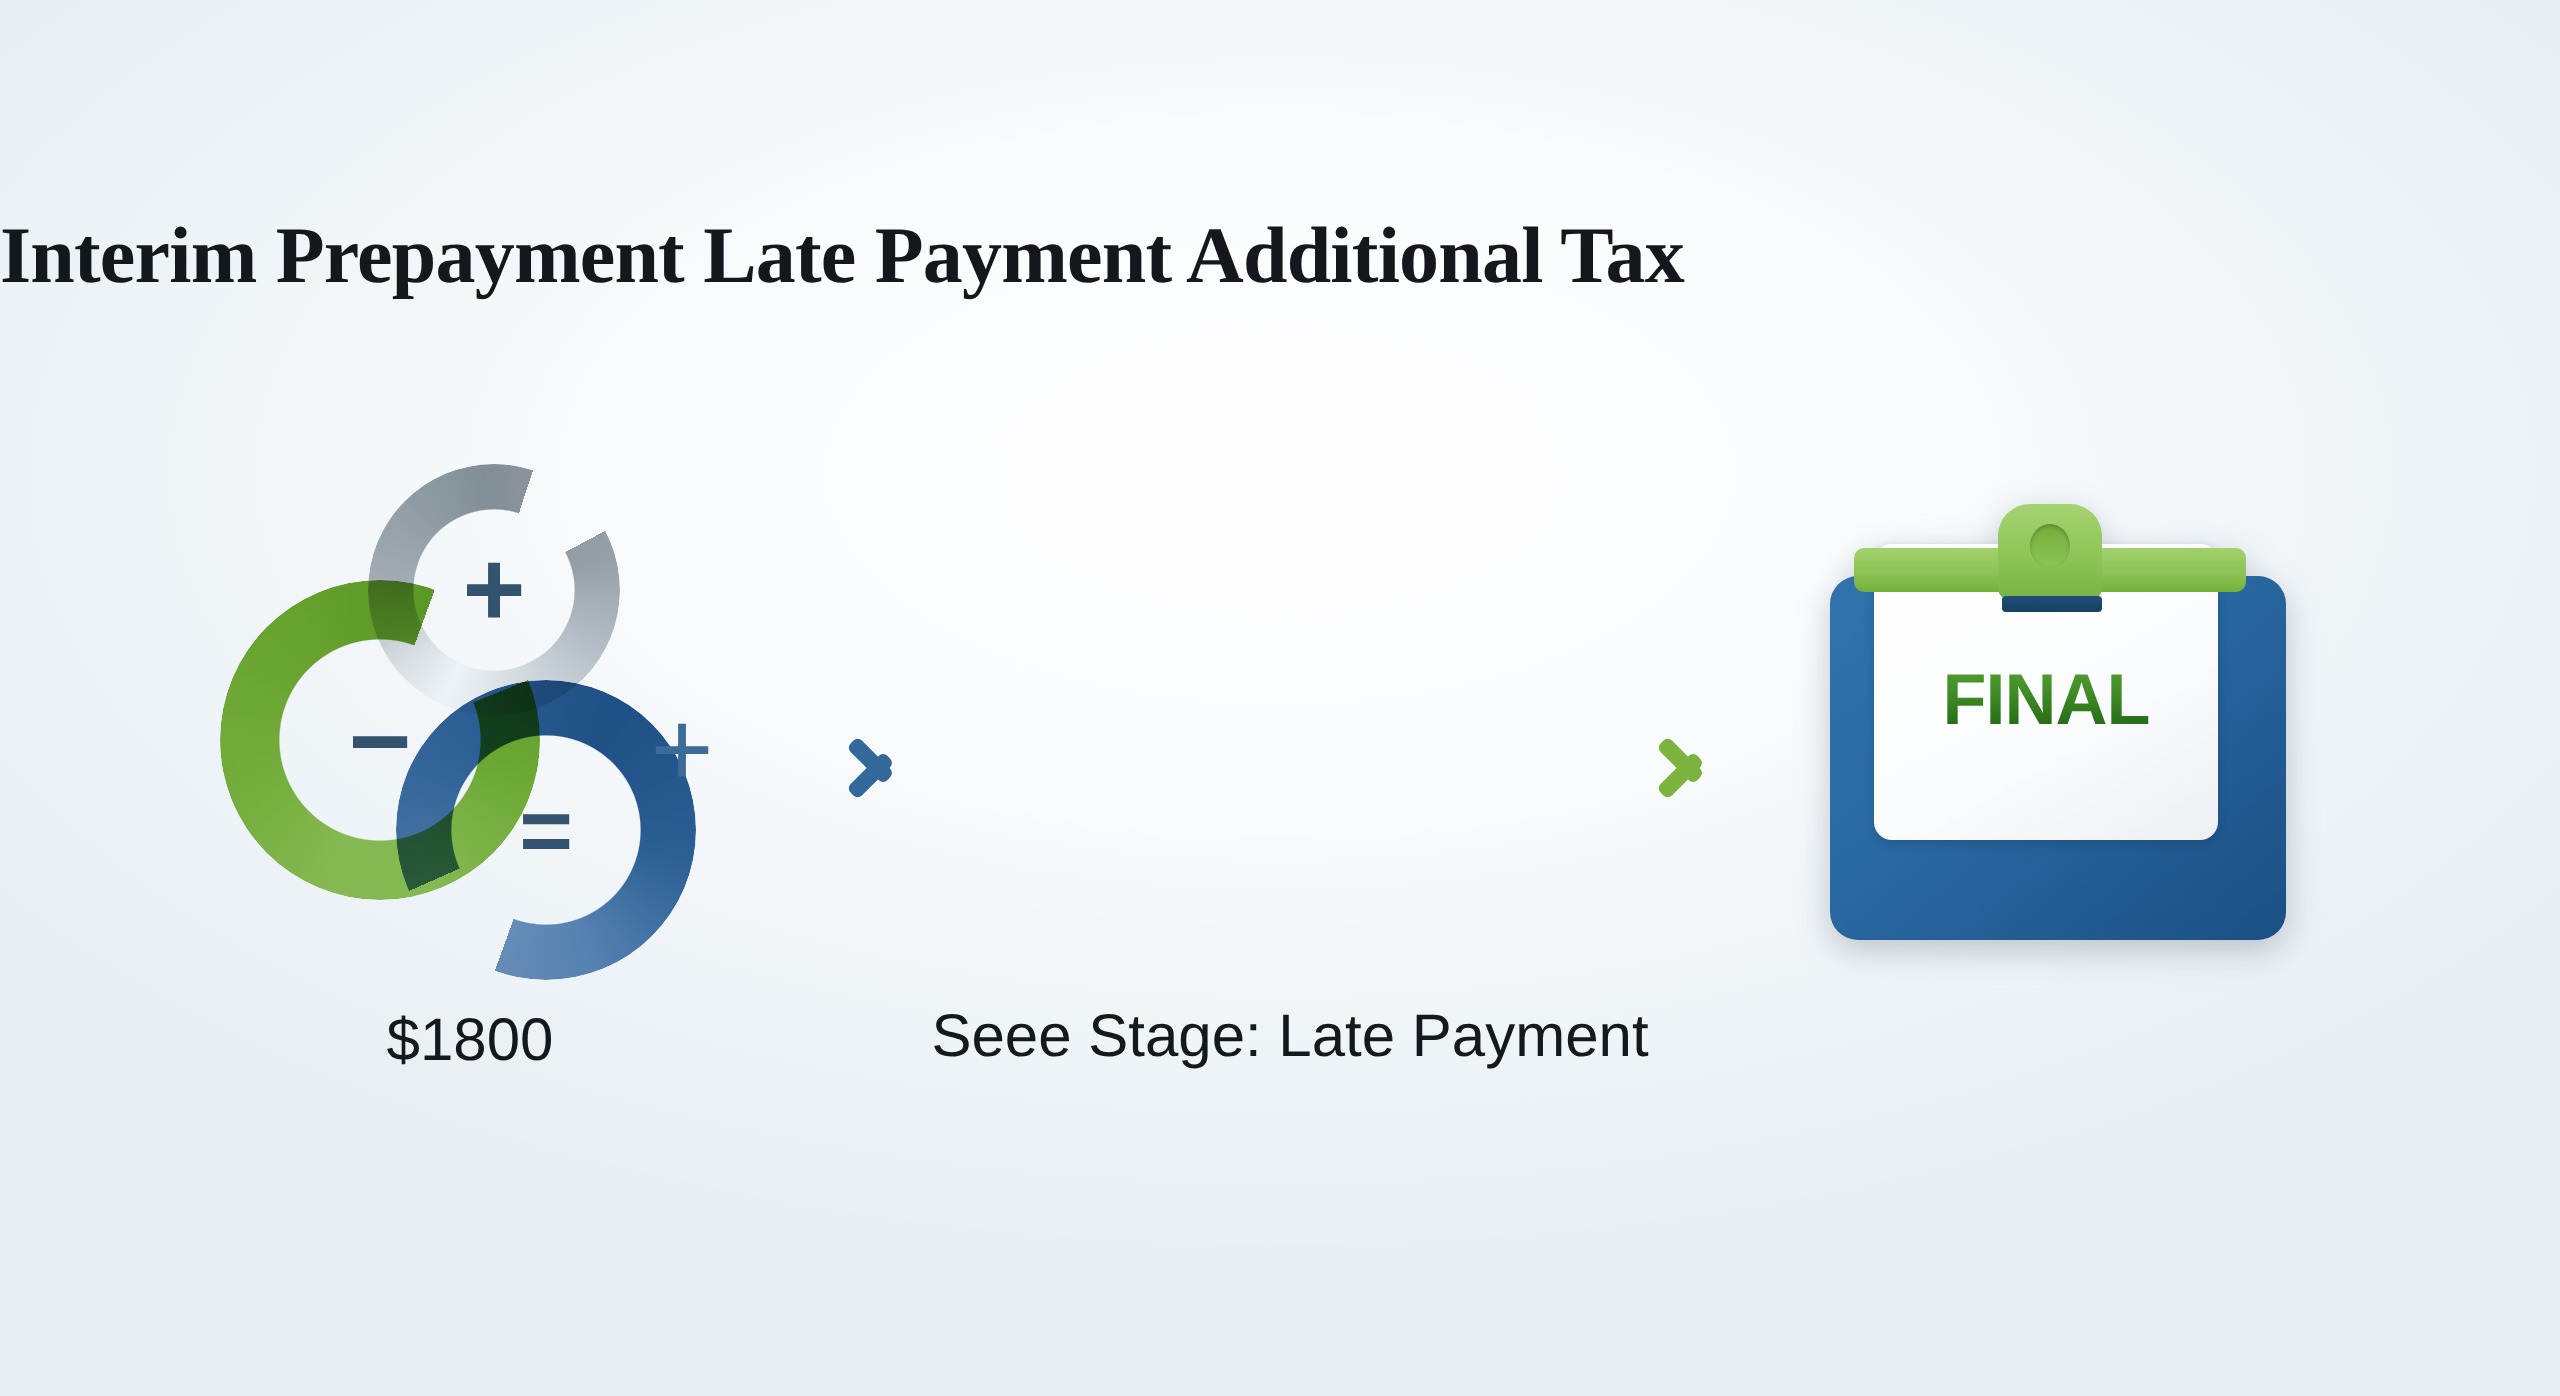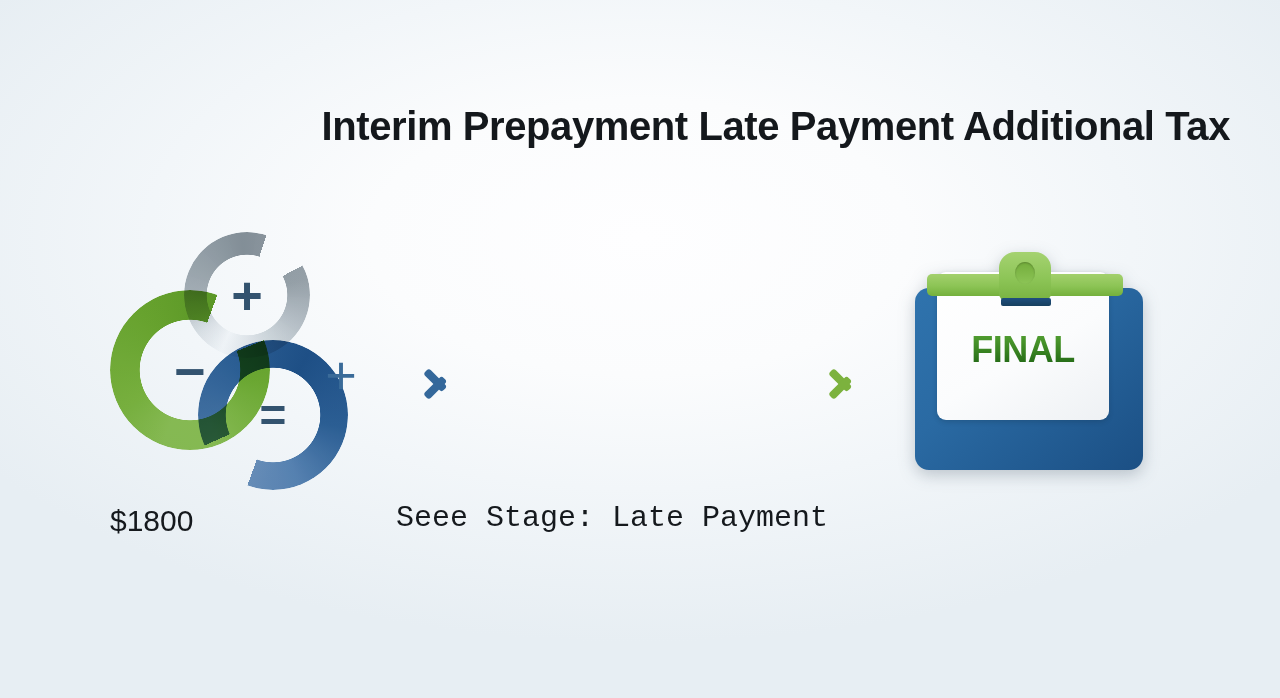--- a/index.html
+++ b/index.html
@@ -23,27 +23,28 @@
       radial-gradient(ellipse 62% 58% at 50% 34%, #fefeff 0%, #fbfcfd 34%, #f2f6f9 62%, #e7eef3 100%);
     overflow: hidden;
   }
 
   
   .title {
     position: absolute;
     top: 104px;
     left: 0;
     width: 1230px;
-    text-align: right;
+    text-align: left;
     font-size: 40px;
     font-weight: 700;
     letter-spacing: -0.4px;
     color: #14181c;
     white-space: nowrap;
     font-stretch: condensed;
+    font-family: Liberation Serif, serif;
   }
 
   
   .stage {
     position: absolute;
     top: 0; left: 0;
     width: 1280px;
     height: 698px;
   }
 
@@ -153,27 +154,28 @@
     width: 46px;
     text-align: center;
     font-size: 54px;
     font-weight: 400;
     color: #3a6b99;
     line-height: 1;
   }
 
   .caption {
     position: absolute;
+    text-align: center;
     color: #15191d;
     font-size: 30px;
     line-height: 1.38;
     white-space: pre-line;
   }
   .caption-left  { left: 110px; top: 500px; width: 250px; }
-  .caption-mid   { left: 396px; top: 498px; width: 460px; font-family: Liberation Mono, monospace; }
+  .caption-mid   { left: 415px; top: 498px; width: 460px; }
   .caption-right { left: 890px; top: 498px; width: 270px; }
 
   
   .chev {
     position: absolute;
     width: 26px;
     height: 44px;
   }
   .chev::before, .chev::after {
     content: "";

